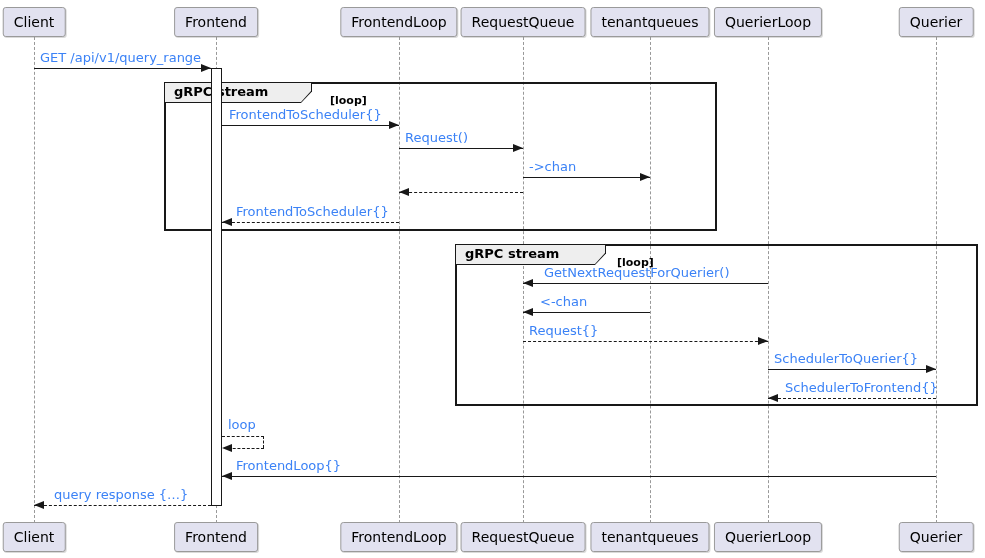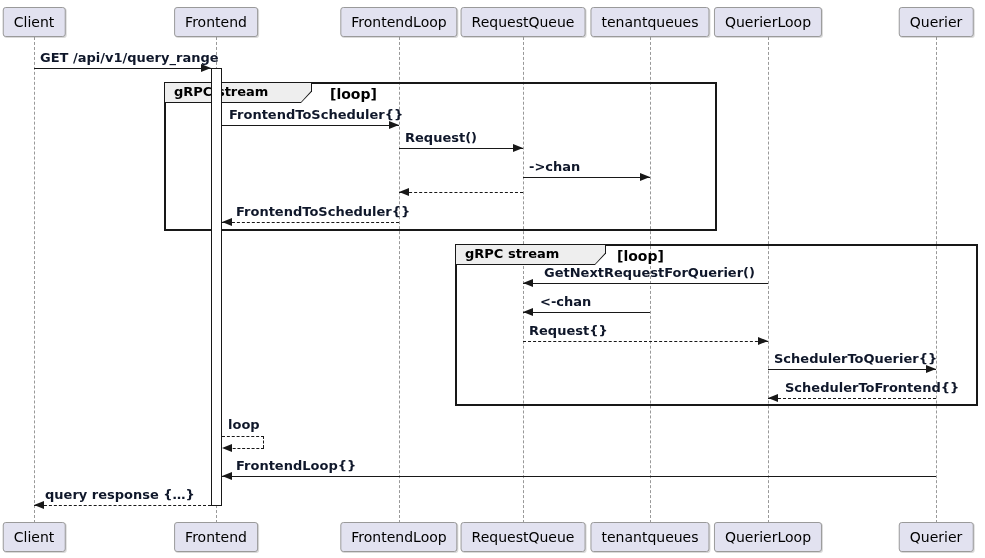--- a/index.html
+++ b/index.html
@@ -34,25 +34,25 @@
   .frame-tab-outer {
     position:absolute; left:-2px; top:-2px; background:#181818; z-index:2;
     clip-path:polygon(0 0, 100% 0, 100% 45%, calc(100% - 11px) 100%, 0 100%);
   }
   .frame-tab-inner {
     position:absolute; left:1px; top:1px; right:1px; bottom:1px; background:#EEEEEE;
     clip-path:polygon(0 0, 100% 0, 100% 42%, calc(100% - 10px) 100%, 0 100%);
     font-weight:bold; font-size:13px; line-height:18px; padding-left:9px; color:#000;
   }
   .frame-cond {
-    position:absolute; top:2px; font-weight:bold; font-size:14px; color:#000; white-space:nowrap;
+    position:absolute; top:10px; font-weight:bold; font-size:11px; color:#000; white-space:nowrap;
   }
   
   .mlabel {
-    position:absolute; font-size:13px; color:#0f172a; white-space:nowrap; z-index:4;font-weight:bold;
+    position:absolute; font-size:13px; color:#3b82f6; white-space:nowrap; z-index:4;
   }
   .mline { position:absolute; height:0; border-top:1px solid #181818; z-index:4; }
   .mline.dashed { border-top-style:dashed; }
   .mvert { position:absolute; width:0; border-left:1px dashed #181818; z-index:4; }
   .ah { position:absolute; width:0; height:0; z-index:4; }
   .ah.right { border-top:4px solid transparent; border-bottom:4px solid transparent; border-left:10px solid #181818; }
   .ah.left  { border-top:4px solid transparent; border-bottom:4px solid transparent; border-right:10px solid #181818; }
 </style>
 </head>
 <body>
@@ -156,21 +156,21 @@
     <div class="ah left" style="left:222px; top:444px"></div>
   </div>
 
   <div>
     <span class="mlabel" style="left:236px; top:458px">FrontendLoop{}</span>
     <div class="mline" style="left:222px; top:476px; width:714px"></div>
     <div class="ah left" style="left:222px; top:472px"></div>
   </div>
 
   <div>
-    <span class="mlabel" style="left:45px; top:487px">query response {…}</span>
+    <span class="mlabel" style="left:54px; top:487px">query response {…}</span>
     <div class="mline dashed" style="left:34px; top:505px; width:177px"></div>
     <div class="ah left" style="left:34px; top:501px"></div>
   </div>
 
   <div class="pbox" style="left:34px;  top:7px">Client</div>
   <div class="pbox" style="left:216px; top:7px">Frontend</div>
   <div class="pbox" style="left:399px; top:7px">FrontendLoop</div>
   <div class="pbox" style="left:523px; top:7px">RequestQueue</div>
   <div class="pbox" style="left:650px; top:7px">tenantqueues</div>
   <div class="pbox" style="left:768px; top:7px">QuerierLoop</div>

